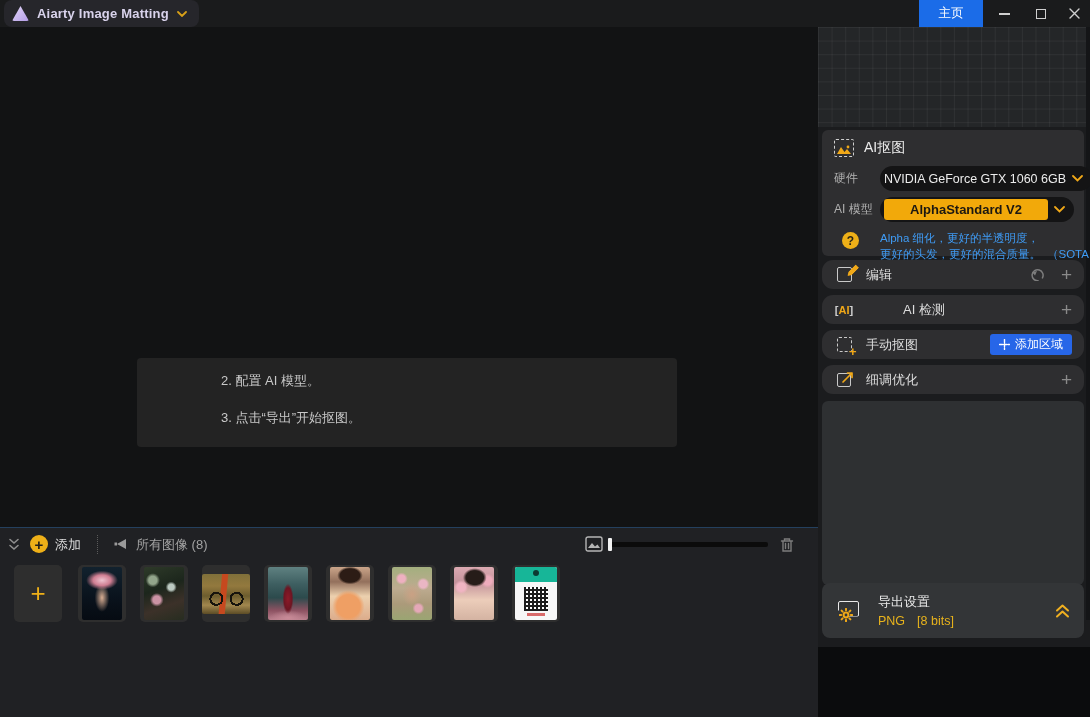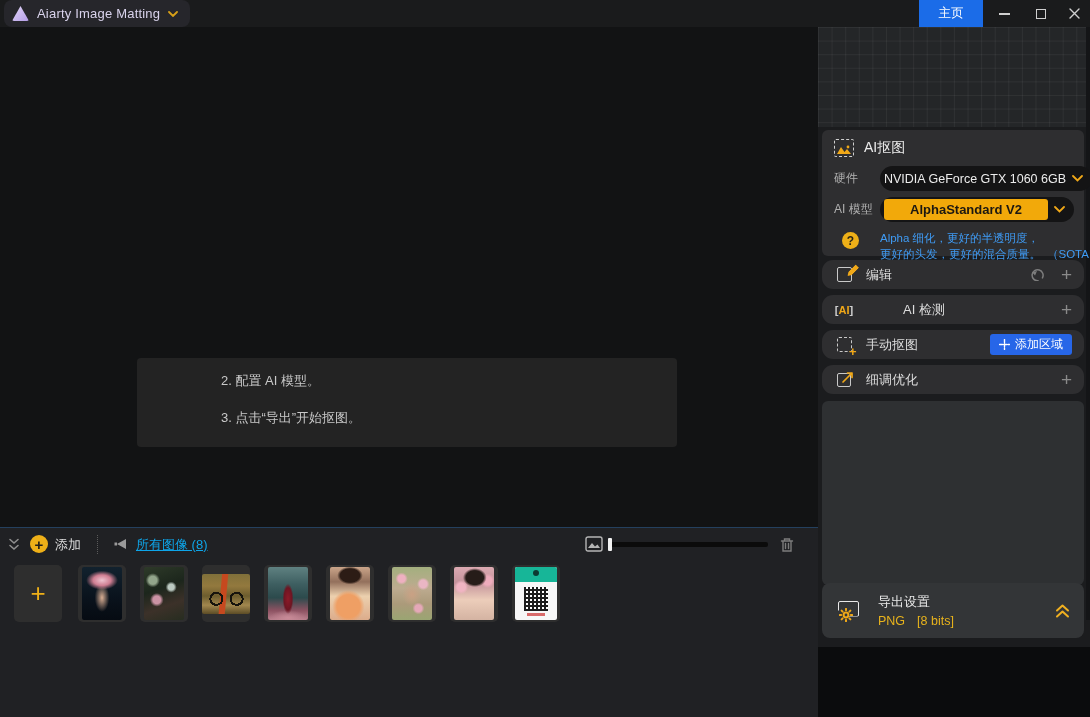--- a/index.html
+++ b/index.html
@@ -4,21 +4,21 @@
 <style>
   * { margin:0; padding:0; box-sizing:border-box; }
   html,body { background:#000; }
   body { width:1090px; height:717px; overflow:hidden; position:relative;
          font-family:"Liberation Sans","DejaVu Sans",sans-serif; }
   .stage { position:absolute; inset:0; width:1090px; height:717px; background:#131415; }
 
   
   .titlebar { position:absolute; left:0; top:0; width:1090px; height:27px; background:#1a1b1c; }
   .title-pill { position:absolute; left:4px; top:0; height:27px; padding:0 12px 0 8px;
-                display:flex; align-items:center; gap:8px; background:#26262b; border-radius:8px; }
+                display:flex; align-items:center; gap:8px; background:#26262b; border-radius:8px;font-weight:bold; }
   .logo-tri { width:17px; height:15px; background:linear-gradient(135deg,#e9e2fa 0%,#cdbcf0 45%,#b49ce6 100%);
               clip-path:polygon(50% 0,100% 100%,0 100%); border-radius:2px; }
   .app-title { color:#d9d3ec; font-size:13px; letter-spacing:.2px; }
   .menu-chev { width:10px; height:6px; }
   .home-btn { position:absolute; left:919px; top:0; width:64px; height:27px; background:#1b6ce8;
               color:#fff; font-size:12.5px; display:flex; align-items:center; justify-content:center; }
   .winbtn { position:absolute; top:0; width:30px; height:27px; display:flex; align-items:center; justify-content:center; }
   .min-b { left:989px; } .max-b { left:1026px; } .close-b { left:1059px; }
   .min-glyph { width:11px; height:2px; background:#cfcfcf; }
   .max-glyph { width:10px; height:10px; border:1.5px solid #cfcfcf; }
@@ -49,21 +49,21 @@
   .gtool { position:absolute; left:0; top:0; width:818px; height:33px; }
   .collapse-ic { position:absolute; left:8px; top:10px; }
   .add-circle { position:absolute; left:30px; top:7px; width:18px; height:18px; border-radius:50%;
                 background:#eeb018; color:#23201a; font-size:15px; font-weight:700;
                 display:flex; align-items:center; justify-content:center; line-height:1; }
   .add-label { position:absolute; left:55px; top:0; height:33px; display:flex; align-items:center;
                color:#dddddd; font-size:13px; }
   .gdivider { position:absolute; left:97px; top:7px; height:19px; border-left:1px dotted #5b5b5b; }
   .back-ic { position:absolute; left:113px; top:9px; }
   .allimg-label { position:absolute; left:136px; top:0; height:33px; display:flex; align-items:center;
-                  color:#0ea5e9; font-size:13px;text-decoration:underline; }
+                  color:#a3a3a3; font-size:13px; }
   .imgsz-ic { position:absolute; left:585px; top:8px; }
   .zslider { position:absolute; left:608px; top:14px; width:160px; height:5px; background:#0b0b0b; border-radius:2px; }
   .zthumb { position:absolute; left:0; top:-4px; width:4px; height:13px; background:#f2f2f2; border-radius:1px; }
   .trash-ic { position:absolute; left:779px; top:8px; }
 
   .thumbrow { position:absolute; left:0; top:37px; width:818px; height:60px; }
   .tile { position:absolute; top:0; width:48px; height:57px; background:#2e2e2e; border-radius:5px;
           display:flex; align-items:center; justify-content:center; }
   .add-tile-plus { color:#eeb018; font-size:26px; font-weight:300; line-height:1; margin-top:-2px; }
   .timg { border-radius:2px; }

